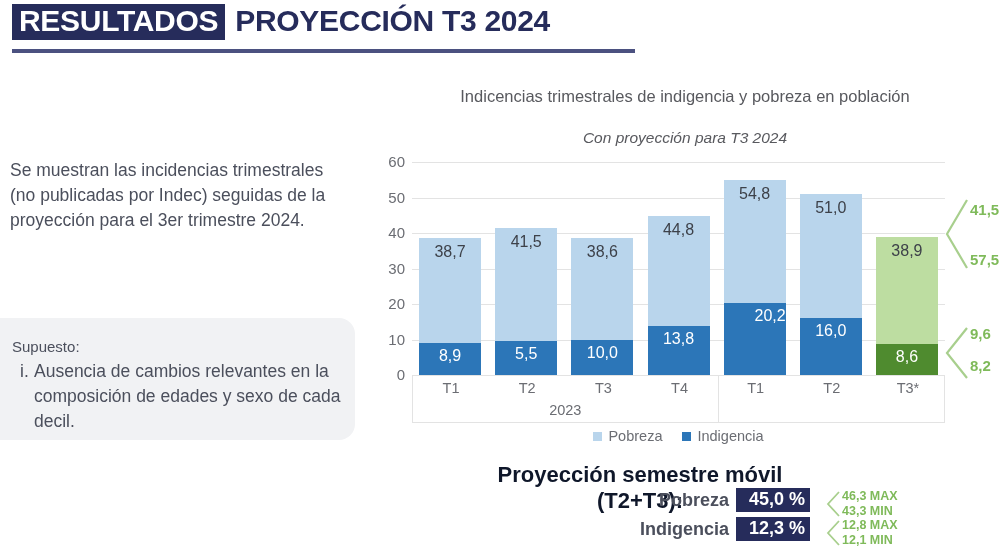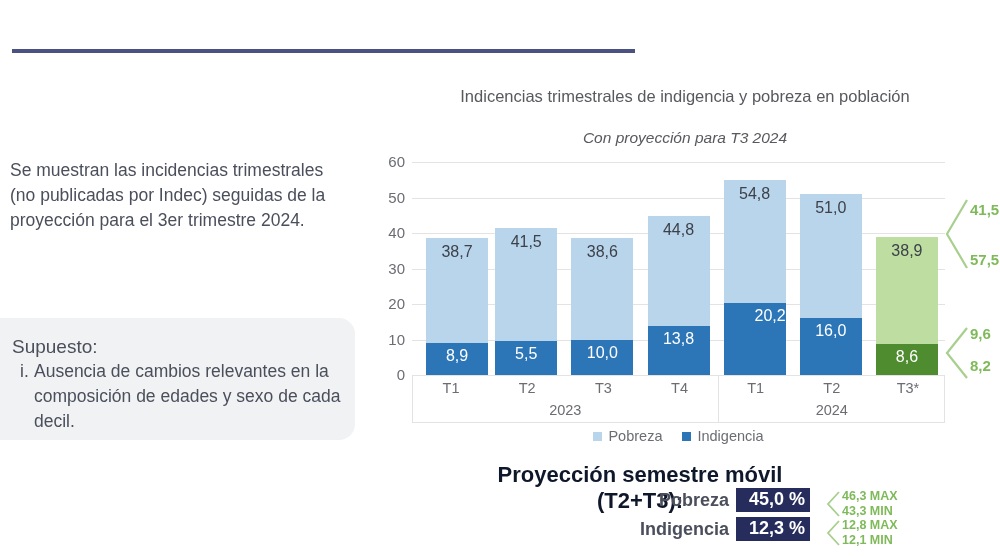--- a/index.html
+++ b/index.html
@@ -40,21 +40,21 @@
     font-size: 17.5px; line-height: 25px; color: #4b4f5c;
   }
   #supuesto-box {
     position: absolute; left: -18px; top: 318px;
     width: 373px; height: 122px;
     background: #f1f2f4;
     border-radius: 16px;
     box-sizing: border-box;
     padding: 16px 12px 10px 30px;
   }
-  #supuesto-title { font-size: 19px; line-height: 25px; color: #4b4f5c; }
+  #supuesto-title { font-size: 15px; line-height: 25px; color: #4b4f5c; }
   #supuesto-list {
     margin: 0; padding: 0; list-style: none;
     font-size: 17.5px; line-height: 25px; color: #4b4f5c;
   }
   #supuesto-list li { display: flex; padding-left: 8px; }
   .li-marker { width: 14px; flex: 0 0 14px; }
   .li-body { flex: 1 1 auto; }
 
   
   #chart-panel { position: absolute; left: 370px; top: 78px; width: 630px; height: 380px; }
@@ -141,20 +141,24 @@
   .sum-row .val {
     background: #262c5b; color: #ffffff;
     padding: 1px 5px 2px 13px; margin-left: 7px;
   }
   .sum-annot { position: absolute; color: #7fba5a; font-size: 12.5px; font-weight: bold; line-height: 15px; }
 </style>
 </head>
 <body>
 
 <div id="header">
+  <div id="title-row">
+    <span id="title-highlight">RESULTADOS</span>
+    <span id="title-rest">PROYECCIÓN T3 2024</span>
+  </div>
   <div id="header-rule"></div>
 </div>
 
 <div id="intro-text">Se muestran las incidencias trimestrales (no publicadas por Indec) seguidas de la proyección para el 3er trimestre 2024.</div>
 
 <div id="supuesto-box">
   <div id="supuesto-title">Supuesto:</div>
   <ul id="supuesto-list">
     <li>
       <span class="li-marker">i.</span>
@@ -182,21 +186,21 @@
     <div id="yticks">
         <div class="ytick" style="top: 213px;">0</div>
         <div class="ytick" style="top: 177.5px;">10</div>
         <div class="ytick" style="top: 142px;">20</div>
         <div class="ytick" style="top: 106.5px;">30</div>
         <div class="ytick" style="top: 71px;">40</div>
         <div class="ytick" style="top: 35.5px;">50</div>
         <div class="ytick" style="top: 0px;">60</div>
       </div>
     <div id="bars">
-        <div class="bar-group" style="left: 14px; height: 137.385px;">
+        <div class="bar-group" style="left: 7px; height: 137.385px;">
           <div class="seg seg-bot" style="bottom: 0px; height: 31.595px;"></div>
           <div class="seg seg-top" style="bottom: 31.595px; height: 105.79px;"></div>
           <div class="seg-label lbl-dark" style="bottom: 114.385px;">38,7</div>
           <div class="seg-label lbl-light" style="bottom: 9.595px;">8,9</div>
         </div>
         <div class="bar-group" style="left: 83.2143px; height: 147.325px;">
           <div class="seg seg-bot" style="bottom: 0px; height: 34.435px;"></div>
           <div class="seg seg-top" style="bottom: 34.435px; height: 112.89px;"></div>
           <div class="seg-label lbl-dark" style="bottom: 124.325px;">41,5</div>
           <div class="seg-label lbl-light" style="bottom: 12.435px;">5,5</div>
@@ -237,21 +241,20 @@
   <div id="xaxis">
       <div class="xtick" style="left: 1.07143px;">T1</div>
       <div class="xtick" style="left: 77.2143px;">T2</div>
       <div class="xtick" style="left: 153.357px;">T3</div>
       <div class="xtick" style="left: 229.5px;">T4</div>
       <div class="xtick" style="left: 305.643px;">T1</div>
       <div class="xtick" style="left: 381.786px;">T2</div>
       <div class="xtick" style="left: 457.929px;">T3*</div>
       <div class="yearlabel" style="left: 0px; width: 304.571px;">2023</div>
       <div class="divider" style="left: 304.571px;"></div>
-      <div class="yearlabel" style="left: 304.571px; width: 228.429px;">2024</div>
     </div>
 
   <div id="legend">
     <span class="legend-item">
       <span class="legend-swatch" style="background:#b9d5ec"></span>
       <span>Pobreza</span>
     </span>
     <span class="legend-item">
       <span class="legend-swatch" style="background:#2c76b8"></span>
       <span>Indigencia</span>

